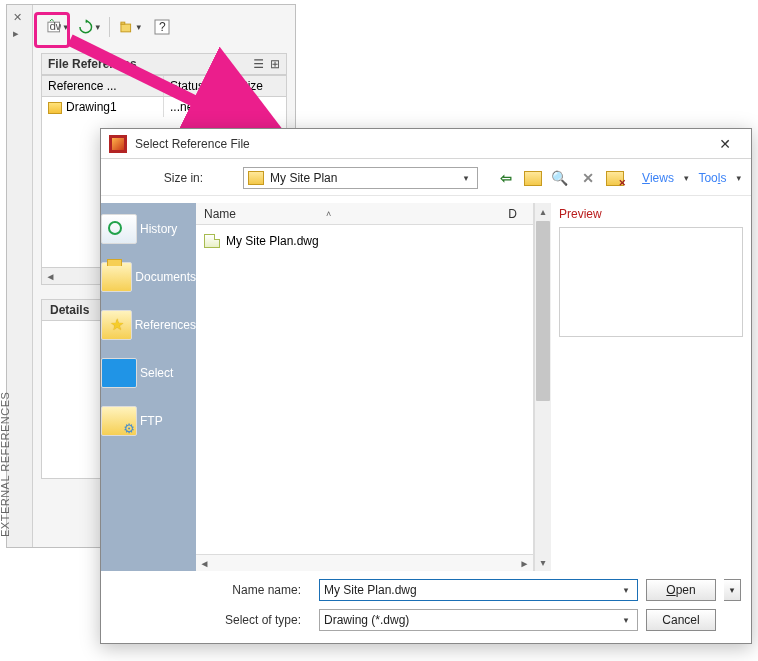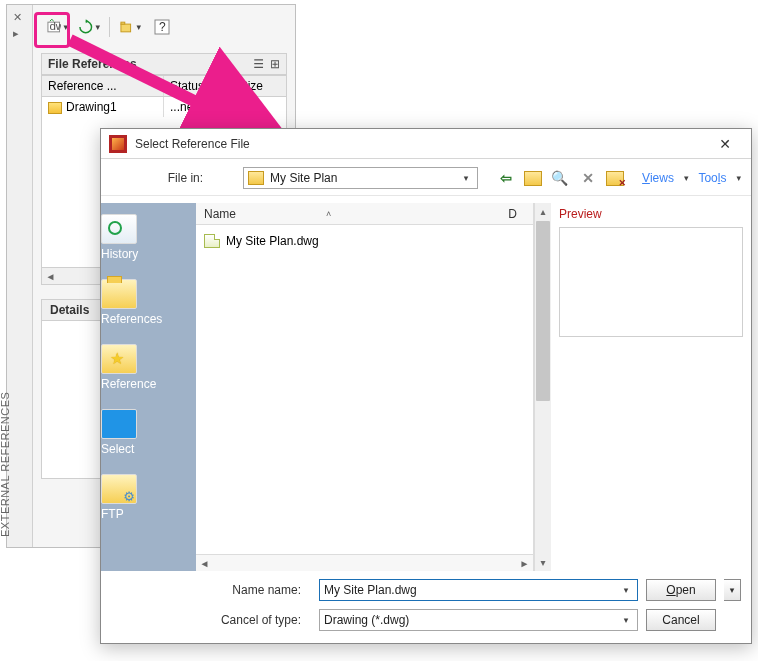--- a/index.html
+++ b/index.html
@@ -80,21 +80,21 @@
   .navicons { display: flex; align-items: center; gap: 8px; margin-left: 10px; }
   .navicons .ni { width: 20px; height: 20px; display: flex; align-items: center; justify-content: center; font-size: 14px; color: #555; }
   .ni.fld { width: 18px; height: 15px; background: linear-gradient(#ffe89a,#f3c84a); border: 1px solid #c79a1f; }
   .ni.fldx { width: 18px; height: 15px; background: linear-gradient(#ffe89a,#f3c84a); border: 1px solid #c79a1f; position: relative; }
   .ni.fldx::after { content: "✕"; position: absolute; right: -3px; bottom: -3px; font-size: 9px; color: #a02020; font-weight: bold; }
   .menuword { color: #3b82f6; padding: 0 2px; text-decoration: underline; text-decoration-color: transparent; }
   .menuword .u { text-decoration: underline; }
 
   .main-area { position: absolute; left: 0; top: 44px; right: 0; bottom: 72px; display: flex; }
   .places { width: 95px; background: #9fb2c8; display: flex; flex-direction: column; align-items: center; padding-top: 8px; gap: 12px; }
-  .place { display: flex; flex-direction: column; gap: 3px; color: #fff; font-size: 11px; width: 100%; padding: 3px 0; }
+  .place { display: flex; flex-direction: row; align-items: center; gap: 3px; color: #fff; font-size: 11px; width: 100%; padding: 3px 0; }
   .place .pic { width: 36px; height: 30px; background: #fff; border: 1px solid #dcdcdc; border-radius: 2px; position: relative; }
   .place.history .pic { background: linear-gradient(#fff,#e4edf5); }
   .place.history .pic::after { content: ""; position: absolute; left: 6px; top: 6px; width: 10px; height: 10px; border: 2px solid #21a24b; border-radius: 50%; }
   .place.documents .pic { background: linear-gradient(#fff3bd,#f6cf54); }
   .place.documents .pic::before { content:""; position:absolute; left:5px; top:-4px; width:13px; height:6px; background:#f6cf54; border:1px solid #d6a624; border-bottom:0; }
   .place.favorites .pic { background: linear-gradient(#fff3bd,#f6cf54); }
   .place.favorites .pic::after { content: "★"; position: absolute; left: 8px; top: 4px; color: #f5cc2a; font-size: 16px; text-shadow: 0 0 1px #c89210; }
   .place.desktop .pic { background: #2094e6; }
   .place.ftp .pic { background: linear-gradient(#fff3bd,#f6cf54); }
   .place.ftp .pic::after { content: "⚙"; position: absolute; right: 1px; bottom: -1px; font-size: 13px; color: #4a8dcb; }
@@ -223,21 +223,21 @@
 </svg>
 
 <div class="dialog">
   <div class="dlg-titlebar">
     <span class="ico"></span>
     <span class="title">Select Reference File</span>
     <span class="close">✕</span>
   </div>
   <div class="dlg-body">
     <div class="row-lookin">
-      <span class="lbl">File in:</span>
+      <span class="lbl">Size in:</span>
       <div class="combo lookin">
         <span class="fld-icon"></span>
         <span class="txt">My Site Plan</span>
         <span class="dd">▾</span>
       </div>
       <div class="navicons">
         <span class="ni" style="color:#2a7a2a;font-weight:bold">⇦</span>
         <span class="ni fld"></span>
         <span class="ni" style="color:#2a6fb5">🔍</span>
         <span class="ni" style="color:#888;font-weight:bold">✕</span>
@@ -251,25 +251,25 @@
     </div>
 
     <div class="main-area">
       <div class="places">
         <div class="place history">
           <div class="pic"></div>
           <span>History</span>
         </div>
         <div class="place documents">
           <div class="pic"></div>
+          <span>Documents</span>
+        </div>
+        <div class="place favorites">
+          <div class="pic"></div>
           <span>References</span>
-        </div>
-        <div class="place favorites">
-          <div class="pic"></div>
-          <span>Reference</span>
         </div>
         <div class="place desktop">
           <div class="pic"></div>
           <span>Select</span>
         </div>
         <div class="place ftp">
           <div class="pic"></div>
           <span>FTP</span>
         </div>
       </div>
@@ -310,21 +310,21 @@
       <div class="brow">
         <span class="lbl">Name name:</span>
         <div class="combo filename">
           <span class="txt">My Site Plan.dwg</span>
           <span class="dd">▾</span>
         </div>
         <button class="btn"><span class="u" style="text-decoration:underline">O</span><span></span>pen</button>
         <button class="btn-split">▾</button>
       </div>
       <div class="brow">
-        <span class="lbl">Cancel of type:</span>
+        <span class="lbl">Select of type:</span>
         <div class="combo">
           <span class="txt">Drawing (*.dwg)</span>
           <span class="dd">▾</span>
         </div>
         <button class="btn">Cancel</button>
         <span style="width:17px"></span>
       </div>
     </div>
   </div>
 </div>

